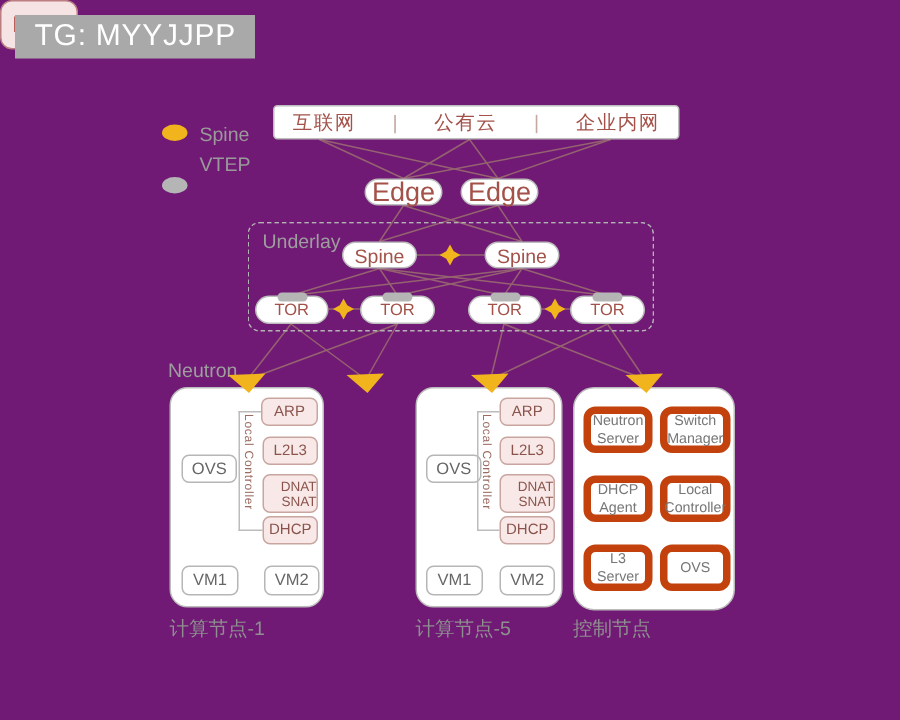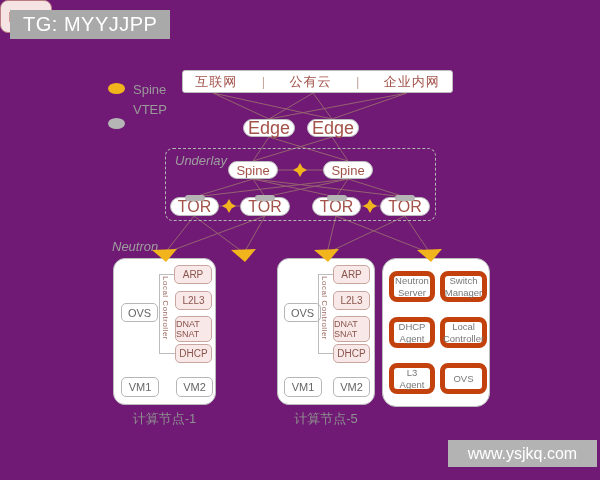--- a/index.html
+++ b/index.html
@@ -20,48 +20,48 @@
 
   .topbox { left: 182px; top: 70px; width: 271px; height: 23px; background: #fff; border: 1px solid #bcbcbc;
             border-radius: 3px; display: flex; align-items: center; justify-content: space-around;
             color: #a3524a; font-size: 13px; letter-spacing: 1px; }
   .topbox .sep { color: #c5a89f; letter-spacing: 0; }
 
   .pill { background: #fff; border: 1px solid #bcbcbc; border-radius: 10px; display: flex;
           align-items: center; justify-content: center; color: #a3524a; }
   .pill.edge  { width: 52px; height: 18px; font-size: 18px; }
   .pill.spine { width: 50px; height: 18px; font-size: 13px; }
-  .pill.tor   { width: 49px; height: 19px; font-size: 16px; }
+  .pill.tor   { width: 49px; height: 19px; font-size: 11px; }
   .vtep-cap { position: absolute; left: 50%; top: -3px; transform: translateX(-50%);
               width: 20px; height: 6px; background: #b5b5b5; border-radius: 3px; }
 
   .dashbox { left: 165px; top: 148px; width: 271px; height: 73px; border: 1.5px dashed #b3b3b3; border-radius: 8px; }
-  .lbl { color: #9e9e9e; font-size: 13px; font-style: italic; }
+  .lbl { color: #9e9e9e; font-size: 13px; }
 
   .node { background: #fff; border: 1px solid #bcbcbc; border-radius: 12px; }
   .inner { background: #fff; border: 1px solid #b6b6b6; border-radius: 5px; display: flex;
            align-items: center; justify-content: center; color: #666; font-size: 11px; }
   .pinkbox { background: #f8e9e8; border: 1px solid #c9a5a0; border-radius: 5px; display: flex;
              align-items: center; justify-content: center; color: #8a544c; font-size: 10px;
-             text-align: left; line-height: 1.15; }
+             text-align: right; line-height: 1.15; }
   .pinkbox.sm { font-size: 9px; }
   .bracket-v { position: absolute; border-left: 1px solid #bcbcbc; width: 0; }
   .bracket-h { position: absolute; border-top: 1px solid #bcbcbc; height: 0; }
   .lc-vtext { position: absolute; writing-mode: vertical-lr; font-size: 8px; color: #9c6b62;
               letter-spacing: 0.5px; white-space: nowrap; }
 
   .bms { left: 218px; top: 261px; width: 52px; height: 33px; background: #f6e3e3; border: 1px solid #bb7f82;
          border-radius: 8px; display: flex; align-items: center; justify-content: center;
          color: #b5534b; font-size: 15px; letter-spacing: 1px; }
 
   .module { background: #fff; border: 5px solid #c2410c; border-radius: 8px; display: flex;
             align-items: center; justify-content: center; text-align: center;
             color: #777; font-size: 9.5px; line-height: 1.25; padding: 1px 2px; }
 
-  .node-title { position: absolute; text-align: center; color: #8f8f8f; font-size: 13px; z-index: 2; }
+  .node-title { position: absolute; text-align: left; color: #8f8f8f; font-size: 13px; z-index: 2; }
 </style>
 </head>
 <body>
 
 <div class="canvas">
 
   <svg id="lines-layer" class="layer" width="600" height="480">
     <g stroke="#9c6f6f" stroke-width="1" opacity="0.85">
       <line x1="213" y1="93" x2="269" y2="119"></line>
         <line x1="213" y1="93" x2="332" y2="119"></line>
@@ -89,21 +89,20 @@
         <line x1="336" y1="216" x2="430" y2="253"></line>
       <line x1="405" y1="216" x2="327" y2="253"></line>
         <line x1="405" y1="216" x2="430" y2="253"></line>
       <line x1="278" y1="170" x2="323" y2="170"></line>
       <line x1="219" y1="206" x2="240" y2="206"></line>
       <line x1="361" y1="206" x2="380" y2="206"></line>
     </g>
   </svg>
 
   <div class="badge tg">TG: MYYJJPP</div>
-  <div class="badge wm">www.ysjkq.com</div>
 
   <div class="legend-dot z2" style="left:108px; top:83px; background:#f2b41d;"></div>
   <div class="legend-lbl z2" style="left:133px; top:82px;">Spine</div>
   <div class="legend-dot z2" style="left:108px; top:118px; background:#b5b5b5;"></div>
   <div class="legend-lbl z2" style="left:133px; top:102px;">VTEP</div>
 
   <div class="topbox z2">
     <span>互联网</span>
     <span class="sep">|</span>
     <span>公有云</span>
@@ -169,23 +168,24 @@
     <div class="bracket-h" style="left:40px; top:94px; width:15px;"></div>
     <div class="lc-vtext" style="left:42px; top:17px;">Local Controller</div>
   </div>
   <div class="node-title" style="left:277px; top:410px; width:98px;">计算节点-5</div>
 
   <div class="node z2" style="left:382px; top:258px; width:108px; height:149px; border-radius:14px;">
     <div class="module" style="position:absolute; left:6px; top:12px; width:46px; height:31px;">Neutron Server</div>
     <div class="module" style="position:absolute; left:57px; top:12px; width:47px; height:31px;">Switch Manager</div>
     <div class="module" style="position:absolute; left:6px; top:58px; width:46px; height:31px;">DHCP Agent</div>
     <div class="module" style="position:absolute; left:57px; top:58px; width:47px; height:31px;">Local Controller</div>
-    <div class="module" style="position:absolute; left:6px; top:104px; width:46px; height:31px;">L3 Agent</div>
+    <div class="module" style="position:absolute; left:6px; top:104px; width:46px; height:31px;">L3 Server</div>
     <div class="module" style="position:absolute; left:57px; top:104px; width:47px; height:31px;">OVS</div>
   </div>
+  <div class="node-title" style="left:382px; top:410px; width:108px;">控制节点</div>
 
   <svg id="marks-layer" class="layer" width="600" height="480">
     <g fill="#f2b41d">
       <path d="M300,163 L302.5,167.5 L307,170 L302.5,172.5 L300,177 L297.5,172.5 L293,170 L297.5,167.5 Z"></path>
       <path d="M229,199 L231.5,203.5 L236,206 L231.5,208.5 L229,213 L226.5,208.5 L222,206 L226.5,203.5 Z"></path>
       <path d="M370,199 L372.5,203.5 L377,206 L372.5,208.5 L370,213 L367.5,208.5 L363,206 L367.5,203.5 Z"></path>
       <polygon points="152,250 177,249 166,262"></polygon>
       <polygon points="231,250 256,249 245,262"></polygon>
       <polygon points="314,250 339,249 328,262"></polygon>
       <polygon points="417,250 442,249 431,262"></polygon>

